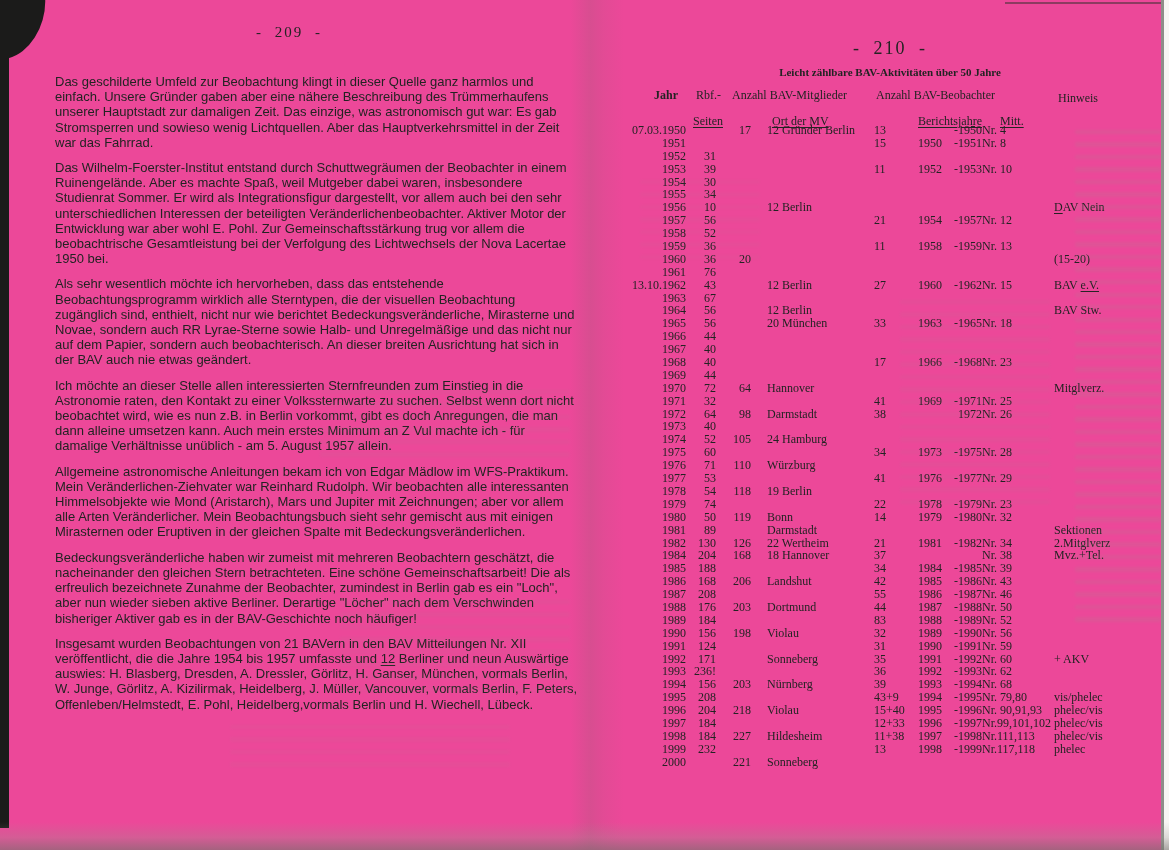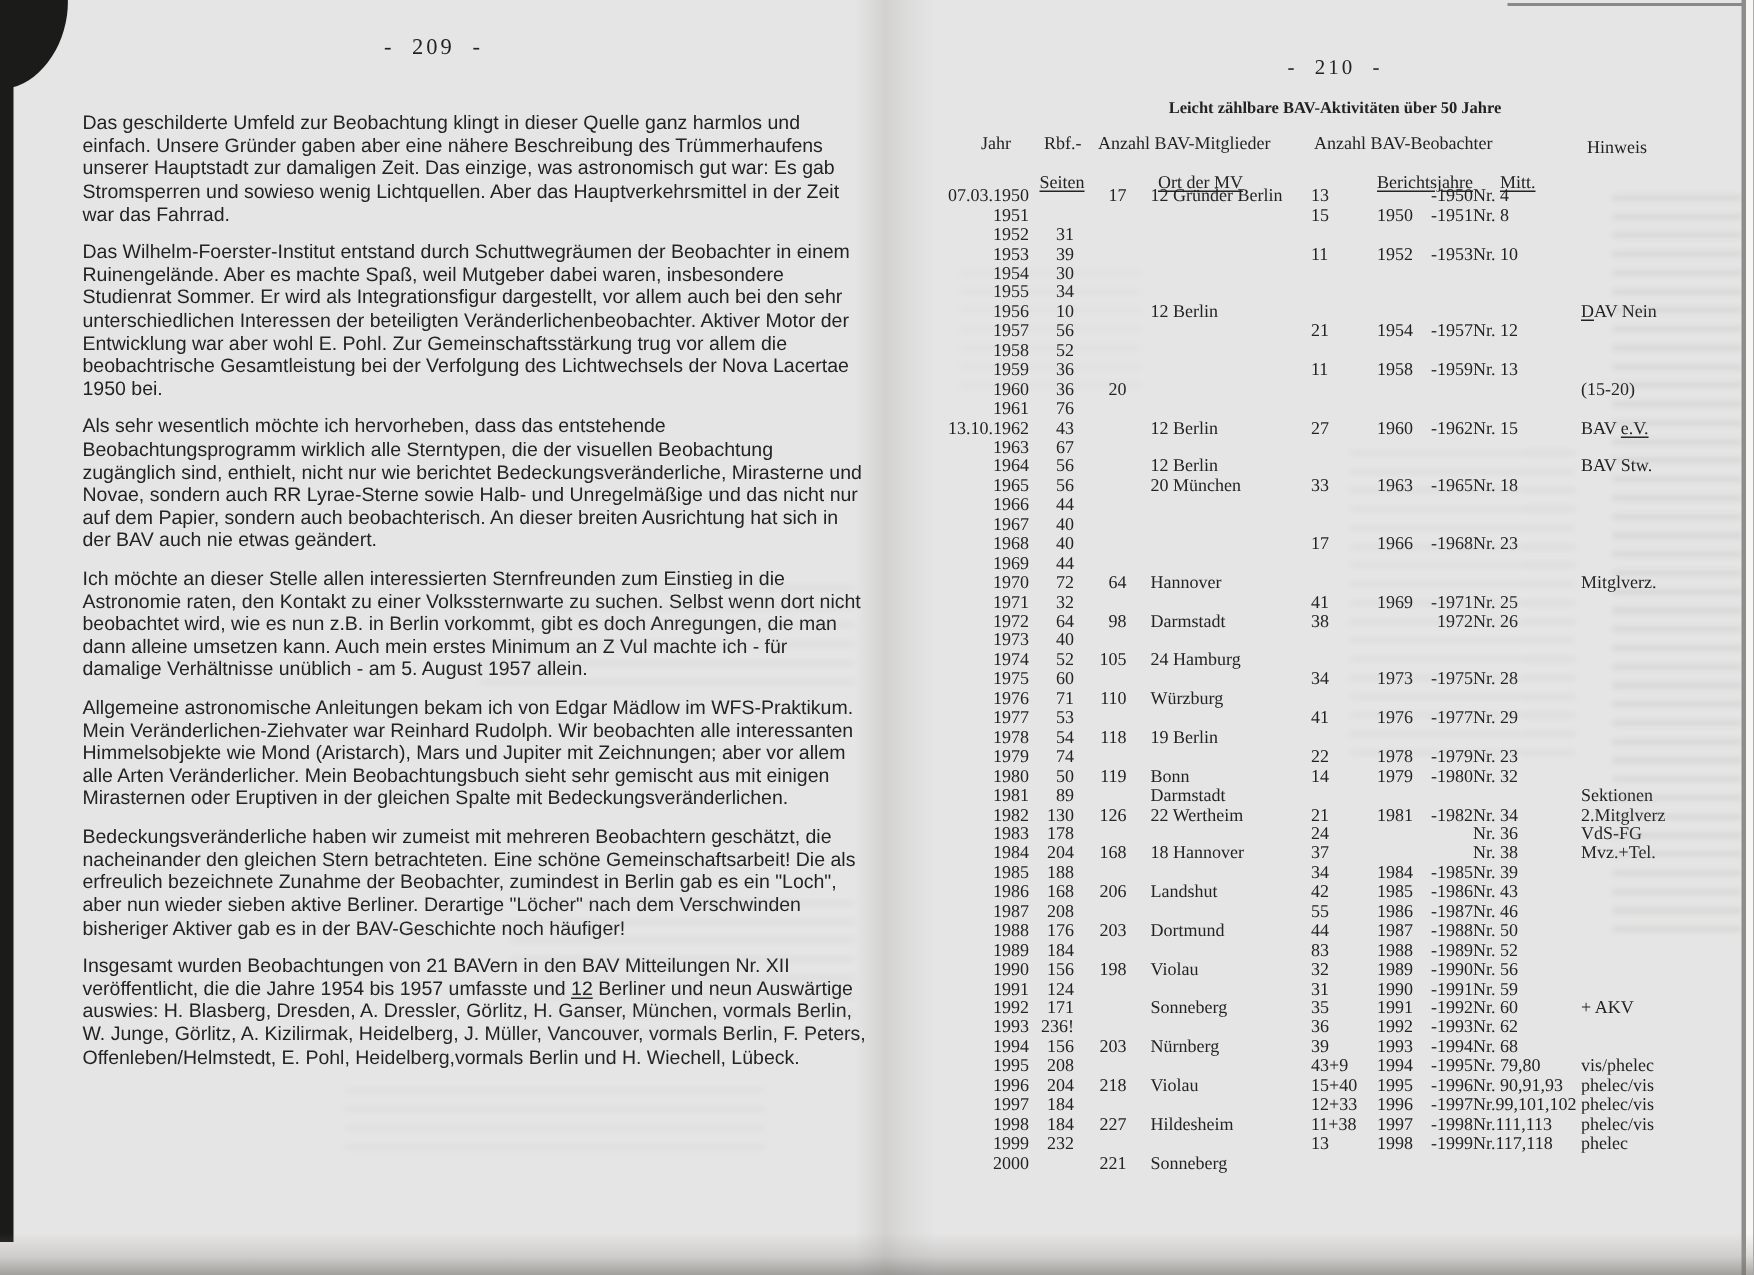--- a/index.html
+++ b/index.html
@@ -1,16 +1,16 @@
 <!DOCTYPE html>
 <html><head>
 <meta charset="utf-8">
 <style>
   html,body{margin:0;padding:0;background:#6f6d6a;}
-  .scan{position:relative;width:1169px;height:850px;background:#e5e5e5;overflow:hidden;
+  .scan{position:relative;width:1169px;height:850px;background:#ec4899;overflow:hidden;
         font-family:"Liberation Serif",serif;color:#232323;}
   
   .edge-left{position:absolute;left:0;top:0;width:9px;height:828px;background:#1b1b1a;}
   .corner-tl{position:absolute;left:-28px;top:-40px;width:72px;height:100px;background:#1b1b1a;
              border-radius:50%;transform:rotate(16deg);}
   .gutter{position:absolute;left:570px;top:0;width:54px;height:850px;
           background:linear-gradient(90deg,rgba(110,106,100,0) 0%,rgba(110,106,100,0.16) 38%,
           rgba(110,106,100,0.08) 62%,rgba(110,106,100,0) 100%);}
   .edge-right-white{position:absolute;right:0;top:0;width:5px;height:850px;background:#f7f6f4;}
   .edge-right-line{position:absolute;right:5px;top:0;width:3px;height:850px;background:#8f8d89;}
@@ -22,26 +22,26 @@
          background:repeating-linear-gradient(180deg,rgba(142,150,138,0.38) 0px,rgba(142,150,138,0.38) 4px,
          transparent 4px,transparent 12.5px);}
   
   .pageno-left{position:absolute;left:8px;top:24px;width:562px;text-align:center;
                font-size:15px;letter-spacing:2px;word-spacing:6px;}
   .paras{position:absolute;left:55px;top:74px;width:524px;}
   .para{margin:0 0 10px 0;font-family:"Liberation Sans",sans-serif;font-size:13px;line-height:15.2px;}
   
   .page-right{position:absolute;left:620px;top:0;width:542px;height:850px;}
   .pageno-right{position:absolute;left:0;top:38px;width:540px;text-align:center;
-                font-size:14px;letter-spacing:2px;word-spacing:6px;}
+                font-size:18px;letter-spacing:2px;word-spacing:6px;}
   .table-title{position:absolute;left:0;top:66px;width:540px;text-align:center;
                font-weight:bold;font-size:11px;}
   .thead{position:absolute;left:0;top:88px;width:542px;height:38px;font-size:12px;}
   .thead span{position:absolute;white-space:nowrap;}
-  .h-jahr{left:34px;top:0;}
+  .h-jahr{left:34px;top:0;font-weight:bold;}
   .h-rbf1{left:76px;top:0;}
   .h-rbf2{left:73px;top:14px;}
   .h-mitgl{left:112px;top:0;}
   .h-ort{left:152px;top:14px;}
   .h-beob{left:256px;top:0;}
   .h-bericht{left:298px;top:14px;}
   .h-mitt{left:380px;top:14px;}
   .h-hinweis{left:438px;top:3px;}
   .u{text-decoration:underline;text-underline-offset:2px;margin-top:12px;}
   .tbody{position:absolute;left:0;top:124px;width:542px;}
@@ -486,32 +486,20 @@
     <span class="cell c-mitgl">126</span>
     <span class="cell c-ort">22 Wertheim</span>
     <span class="cell c-beob">21</span>
     <span class="cell c-jstart">1981</span>
     <span class="cell c-jend">-1982</span>
     <span class="cell c-mitt">Nr. 34</span>
     <span class="cell c-hint">2.Mitglverz</span>
   </div>
         <div class="trow">
     <span class="cell c-date"></span>
-    <span class="cell c-jahr">1983</span>
-    <span class="cell c-rbf">178</span>
-    <span class="cell c-mitgl"></span>
-    <span class="cell c-ort"></span>
-    <span class="cell c-beob">24</span>
-    <span class="cell c-jstart"></span>
-    <span class="cell c-jend"></span>
-    <span class="cell c-mitt">Nr. 36</span>
-    <span class="cell c-hint">VdS-FG</span>
-  </div>
-        <div class="trow">
-    <span class="cell c-date"></span>
     <span class="cell c-jahr">1984</span>
     <span class="cell c-rbf">204</span>
     <span class="cell c-mitgl">168</span>
     <span class="cell c-ort">18 Hannover</span>
     <span class="cell c-beob">37</span>
     <span class="cell c-jstart"></span>
     <span class="cell c-jend"></span>
     <span class="cell c-mitt">Nr. 38</span>
     <span class="cell c-hint">Mvz.+Tel.</span>
   </div>

